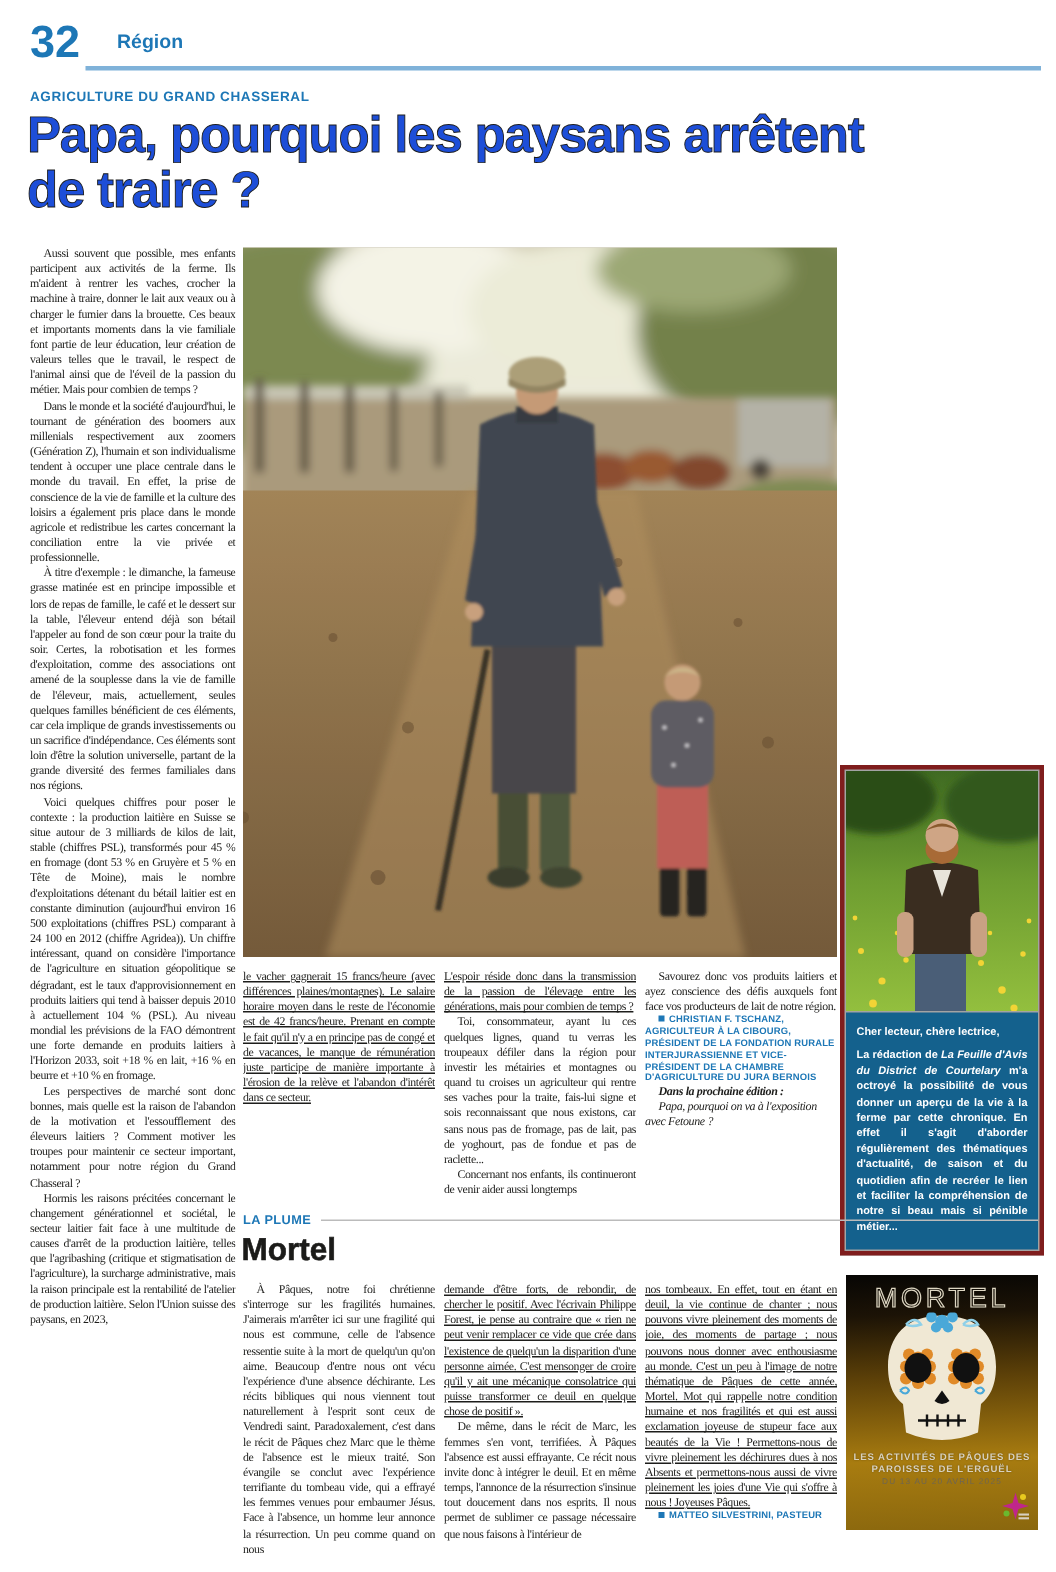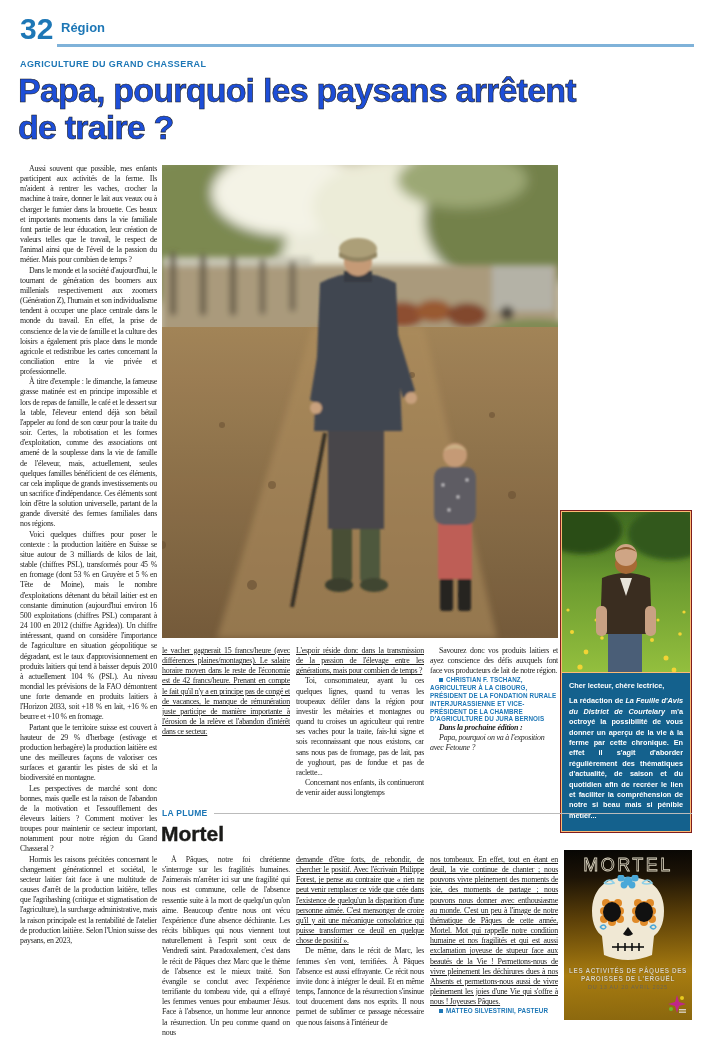--- a/index.html
+++ b/index.html
@@ -1,20 +1,20 @@
 <!DOCTYPE html>
 <html lang="fr"><head>
 <meta charset="utf-8">
 <style>
   html,body{margin:0;padding:0;background:#e9e9e9;}
   #page{position:relative;width:704px;height:1048px;background:#ffffff;overflow:hidden;
         font-family:"Liberation Serif",serif;color:#1c1c1a;}
   
   .pageno{position:absolute;left:20px;top:14px;font:bold 30px/1 "Liberation Sans",sans-serif;color:#1d77b6;}
-  .section{position:absolute;left:41px;top:21px;font:bold 13px/1 "Liberation Sans",sans-serif;color:#1d77b6;padding-left:20px;}
+  .section{position:absolute;left:58px;top:21px;font:bold 13px/1 "Liberation Sans",sans-serif;color:#1d77b6;padding-left:20px;}
   .hdr-right{position:absolute;right:10px;top:25px;font-size:9px;color:#16283c;white-space:nowrap;}
   .hdr-right .masthead{font:bold italic 9.5px "Liberation Serif",serif;}
   .hdr-right .issue,.hdr-right .date{font:bold 8.5px "Liberation Sans",sans-serif;margin-left:9px;}
   .hdr-rule{position:absolute;left:57px;top:44px;width:637px;height:3px;background:#7fb2d9;}
   
   .kicker{position:absolute;left:20px;top:60px;font:bold 9px/1 "Liberation Sans",sans-serif;
           letter-spacing:.4px;color:#1d77b6;}
   .headline{position:absolute;left:18px;top:72px;width:660px;
             font:bold 34px/1.09 "Liberation Sans",sans-serif;color:#1d4ed8;
             letter-spacing:-.8px;-webkit-text-stroke:.6px #1b1b19;}
@@ -29,21 +29,21 @@
   #col4{left:430px;top:646px;width:128px;height:170px;}
   
   #mainphoto{position:absolute;left:162px;top:165px;width:396px;height:473px;overflow:hidden;background:#b9b09a;}
   
   .byline{font:bold 6.3px/7.8px "Liberation Sans",sans-serif;color:#1d77b6;text-align:left;
           text-indent:0;margin-top:7px;letter-spacing:.1px;}
   .byline .sq{display:inline-block;width:4px;height:4px;background:#1d77b6;margin-right:3px;}
   .nextlbl{margin-top:7px;font:italic bold 8px/10px "Liberation Serif",serif;text-indent:0;text-align:left;}
   .nexttit{font:italic 8px/10px "Liberation Serif",serif;text-indent:0;text-align:left;}
   
-  #sidecard{position:absolute;left:560px;top:510px;width:130px;border:1px solid #7f1d1d;background:#fdba74;}
+  #sidecard{position:absolute;left:560px;top:510px;width:130px;border:3px solid #7f1d1d;background:#a3a3a3;}
   #sidephoto{width:128px;height:160px;overflow:hidden;margin:1px;}
   #bluebox{margin:1px;background:#14618d;color:#fff;padding:8px 7px 10px 7px;
            font:bold 7.3px/10.4px "Liberation Sans",sans-serif;text-align:justify;}
   #bluebox .greet{display:block;margin-bottom:5px;}
   #bluebox .it{font-style:italic;}
   
   .plume-label{position:absolute;left:162px;top:809px;font:bold 8.5px/1 "Liberation Sans",sans-serif;
                color:#1d77b6;letter-spacing:.3px;background:#fff;padding-right:6px;z-index:2;}
   .plume-rule{position:absolute;left:162px;top:813px;width:530px;height:1px;background:#bbb;}
   .plume-title{position:absolute;left:161px;top:823px;font:bold 21px/1 "Liberation Sans",sans-serif;
@@ -75,21 +75,20 @@
   <div class="headline">
     <div>Papa, pourquoi les paysans arrêtent</div>
     <div>de traire ?</div>
   </div>
 
   <div class="col" id="col1">
     <p>Aussi souvent que possible, mes enfants participent aux activités de la ferme. Ils m'aident à rentrer les vaches, crocher la machine à traire, donner le lait aux veaux ou à charger le fumier dans la brouette. Ces beaux et importants moments dans la vie familiale font partie de leur éducation, leur création de valeurs telles que le travail, le respect de l'animal ainsi que de l'éveil de la passion du métier. Mais pour combien de temps ?</p>
     <p>Dans le monde et la société d'aujourd'hui, le tournant de génération des boomers aux millenials respectivement aux zoomers (Génération Z), l'humain et son individualisme tendent à occuper une place centrale dans le monde du travail. En effet, la prise de conscience de la vie de famille et la culture des loisirs a également pris place dans le monde agricole et redistribue les cartes concernant la conciliation entre la vie privée et professionnelle.</p>
     <p>À titre d'exemple : le dimanche, la fameuse grasse matinée est en principe impossible et lors de repas de famille, le café et le dessert sur la table, l'éleveur entend déjà son bétail l'appeler au fond de son cœur pour la traite du soir. Certes, la robotisation et les formes d'exploitation, comme des associations ont amené de la souplesse dans la vie de famille de l'éleveur, mais, actuellement, seules quelques familles bénéficient de ces éléments, car cela implique de grands investissements ou un sacrifice d'indépendance. Ces éléments sont loin d'être la solution universelle, partant de la grande diversité des fermes familiales dans nos régions.</p>
     <p>Voici quelques chiffres pour poser le contexte : la production laitière en Suisse se situe autour de 3 milliards de kilos de lait, stable (chiffres PSL), transformés pour 45 % en fromage (dont 53 % en Gruyère et 5 % en Tête de Moine), mais le nombre d'exploitations détenant du bétail laitier est en constante diminution (aujourd'hui environ 16 500 exploitations (chiffres PSL) comparant à 24 100 en 2012 (chiffre Agridea)). Un chiffre intéressant, quand on considère l'importance de l'agriculture en situation géopolitique se dégradant, est le taux d'approvisionnement en produits laitiers qui tend à baisser depuis 2010 à actuellement 104 % (PSL). Au niveau mondial les prévisions de la FAO démontrent une forte demande en produits laitiers à l'Horizon 2033, soit +18 % en lait, +16 % en beurre et +10 % en fromage.</p>
-    <p>Partant que le territoire suisse est couvert à hauteur de 29 % d'herbage (estivage et production herbagère) la production laitière est une des meilleures façons de valoriser ces surfaces et garantir les pistes de ski et la biodiversité en montagne.</p>
     <p>Les perspectives de marché sont donc bonnes, mais quelle est la raison de l'abandon de la motivation et l'essoufflement des éleveurs laitiers ? Comment motiver les troupes pour maintenir ce secteur important, notamment pour notre région du Grand Chasseral ?</p>
     <p>Hormis les raisons précitées concernant le changement générationnel et sociétal, le secteur laitier fait face à une multitude de causes d'arrêt de la production laitière, telles que l'agribashing (critique et stigmatisation de l'agriculture), la surcharge administrative, mais la raison principale est la rentabilité de l'atelier de production laitière. Selon l'Union suisse des paysans, en 2023,</p>
   </div>
 
   <div id="mainphoto">
     <svg width="396" height="473" viewBox="0 0 396 473">
       <defs>
         <filter id="b6" x="-30%" y="-30%" width="160%" height="160%">
             <feGaussianBlur stdDeviation="6"></feGaussianBlur>
           </filter>

